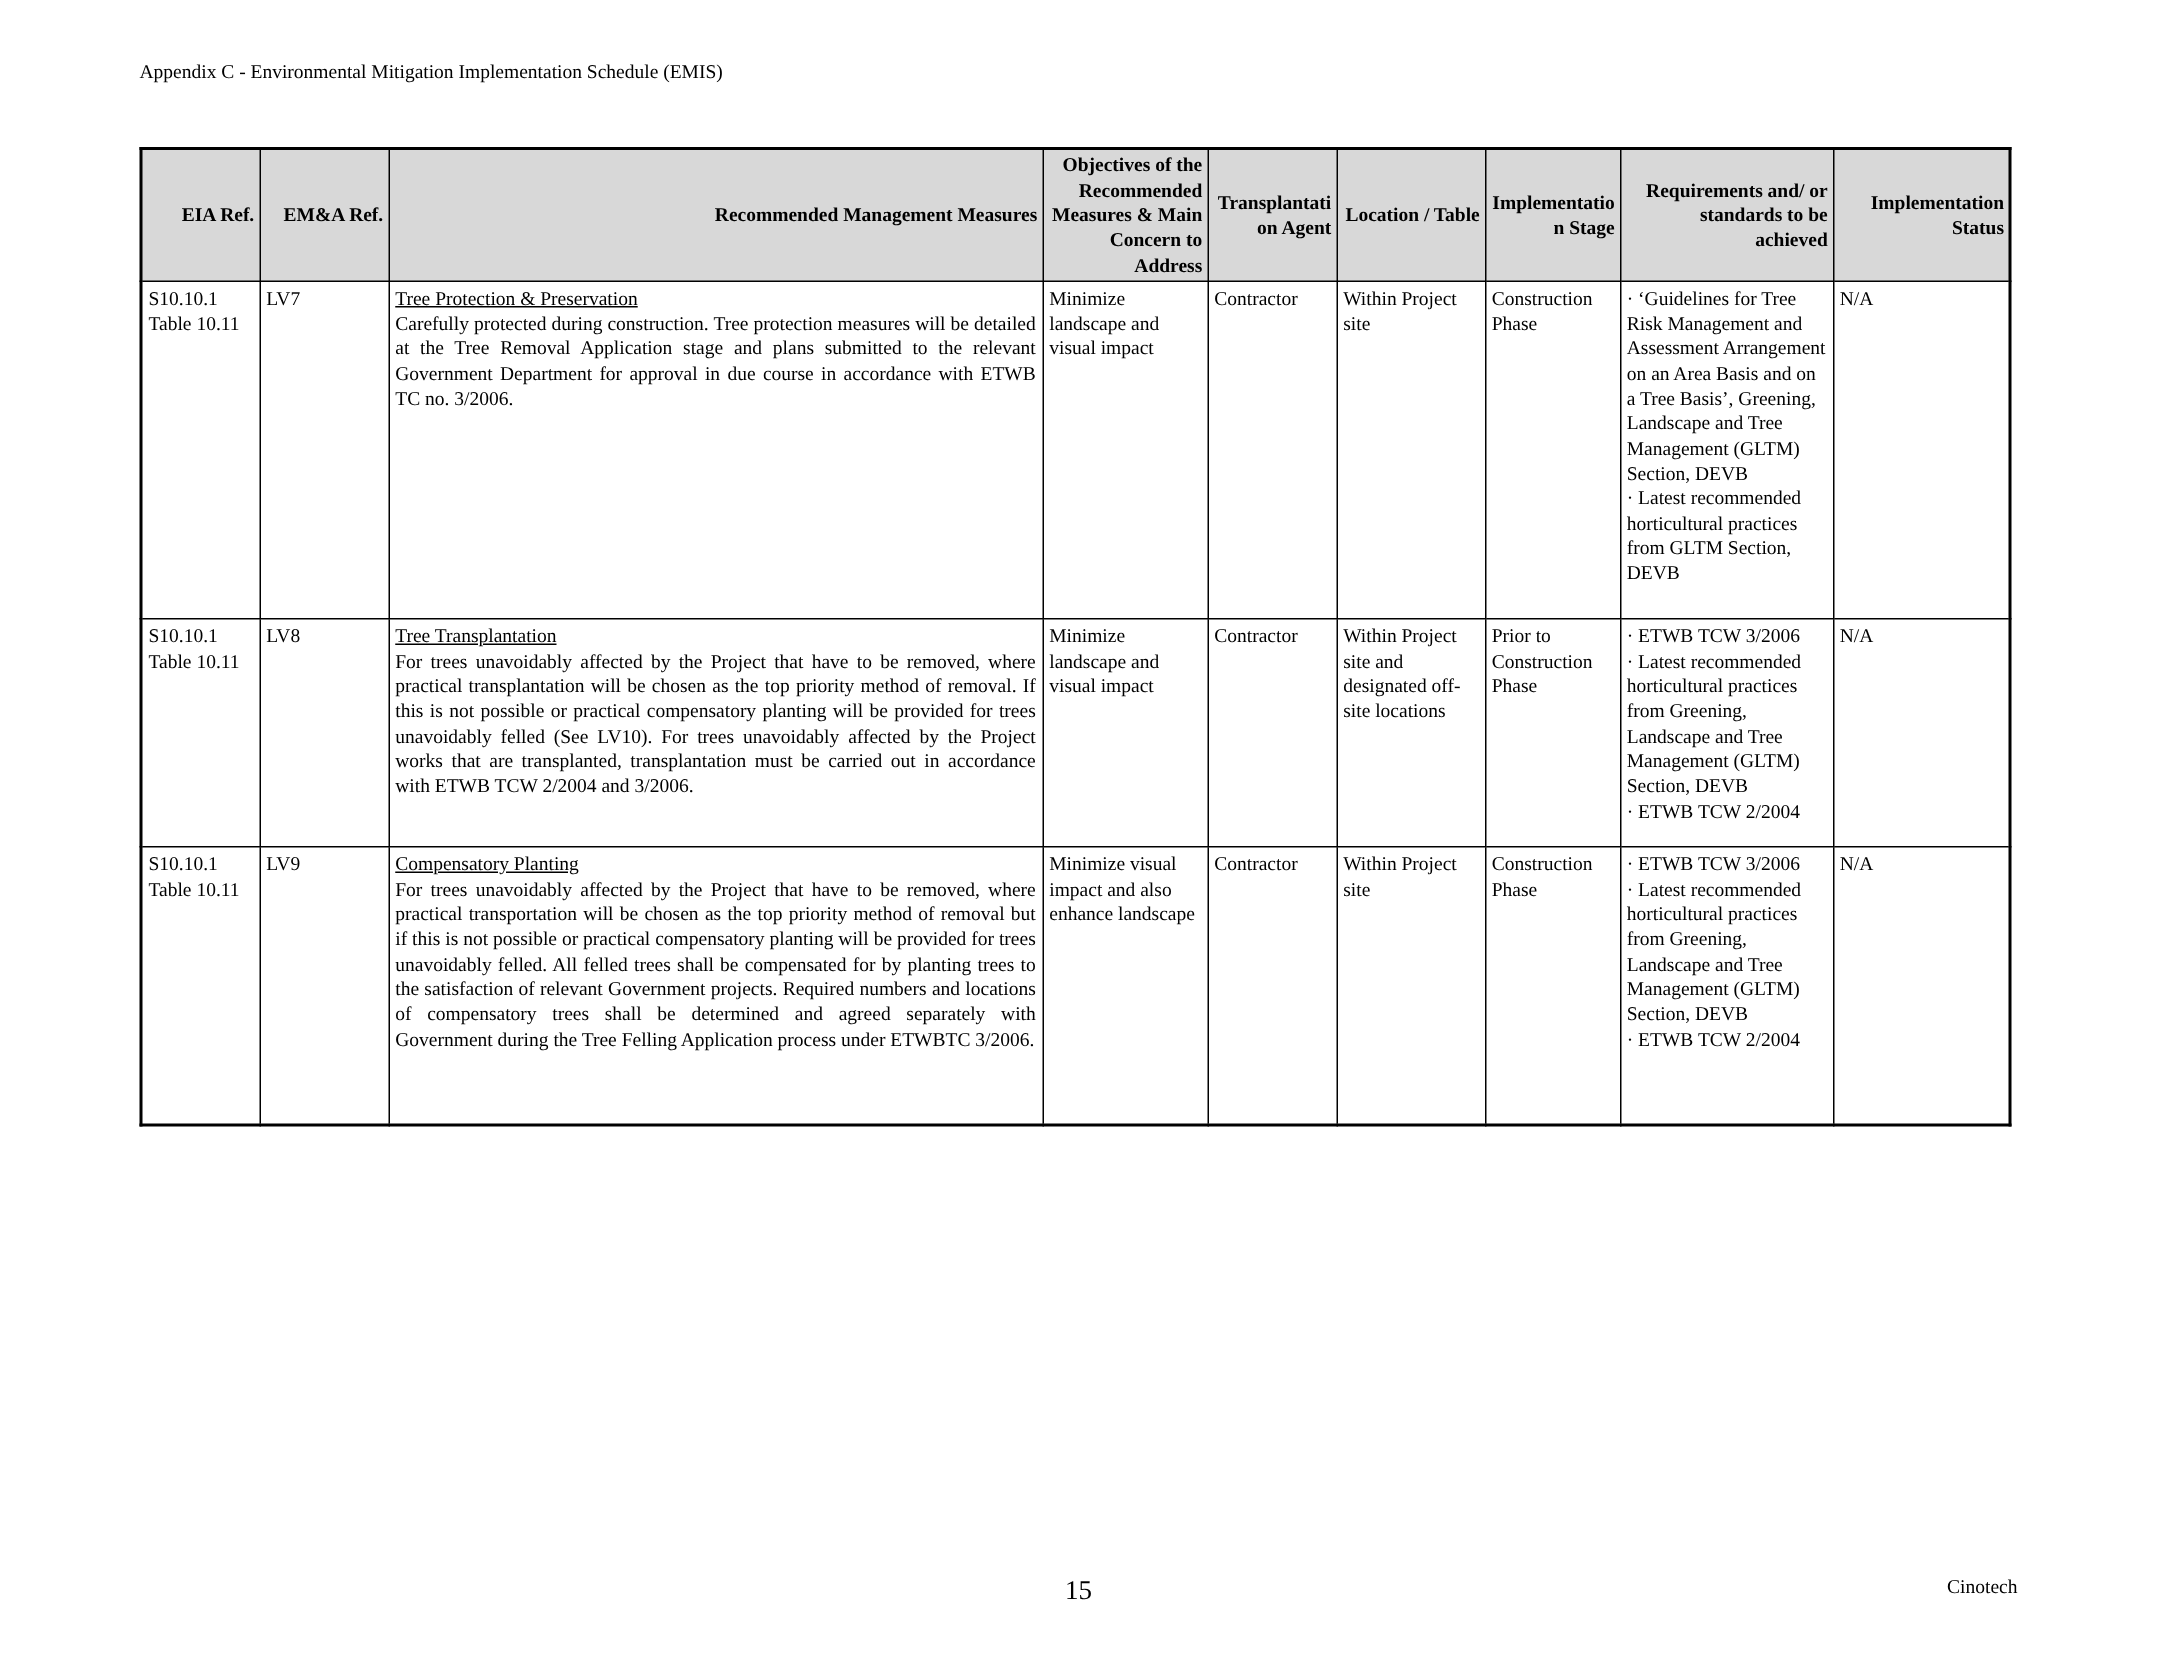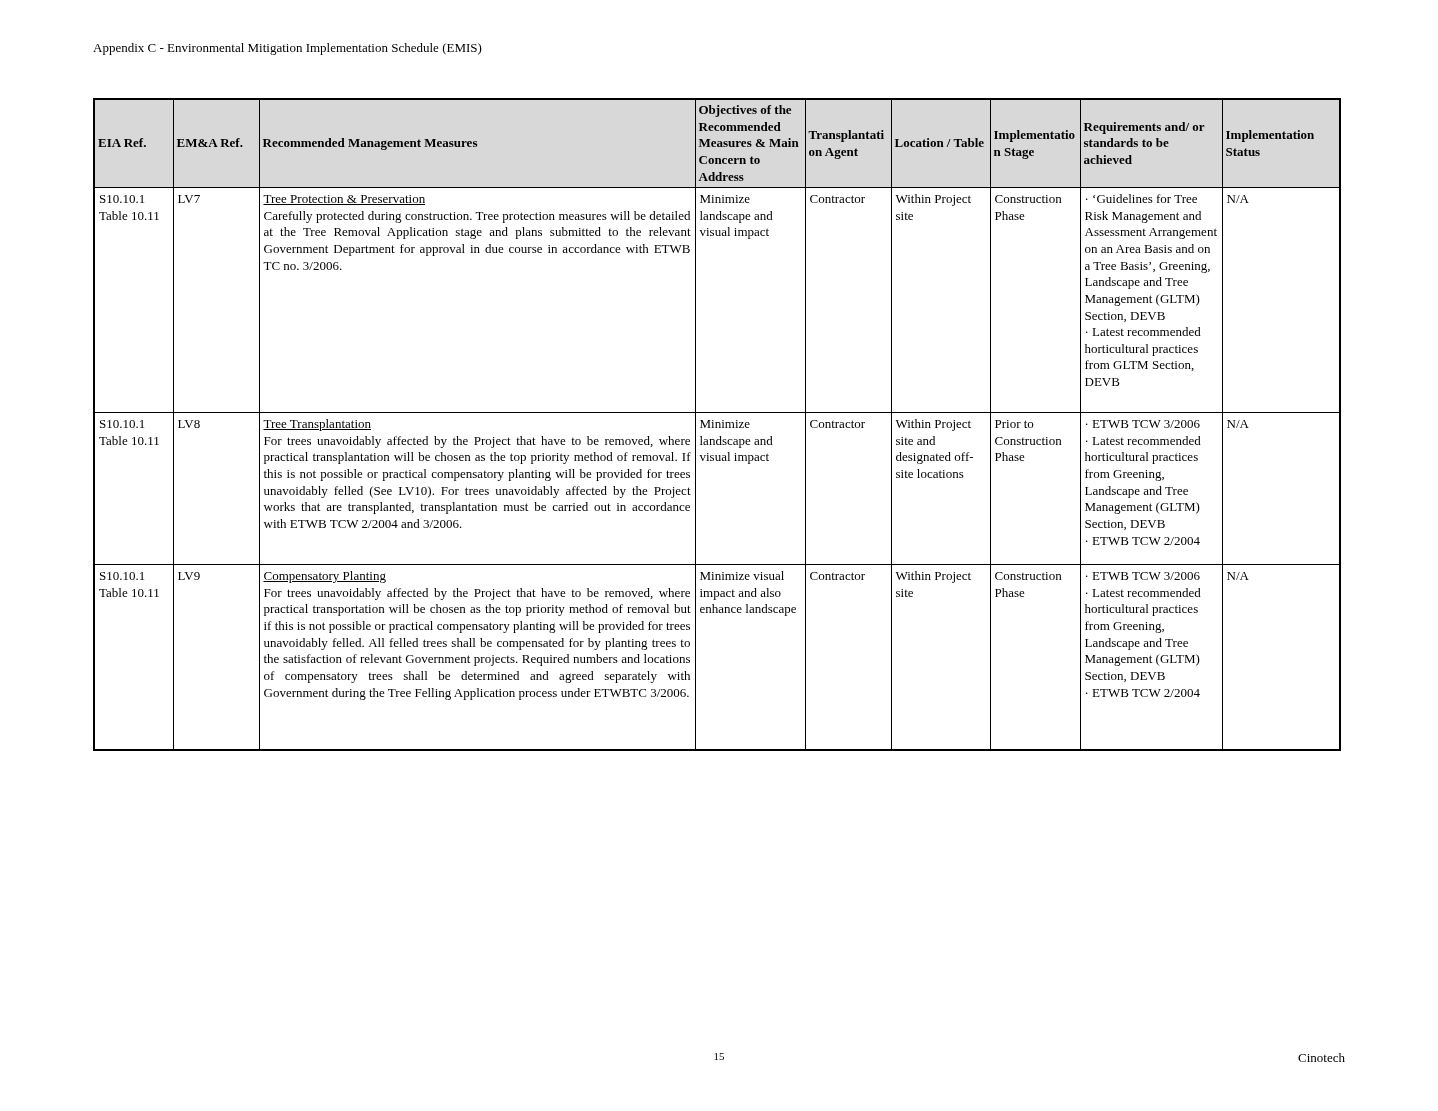--- a/index.html
+++ b/index.html
@@ -30,21 +30,21 @@
     line-height: 1.28;
   }
   table.emis, table.emis th, table.emis td {
     border: 1px solid #000000;
   }
   table.emis { border: 2px solid #000000; }
 
   table.emis th {
     background: #d8d8d8;
     font-weight: bold;
-    text-align: left;
+    text-align: right;
     vertical-align: middle;
     padding: 2px 3px;
     overflow-wrap: break-word;
   }
   thead tr { height: 87px; }
 
   table.emis td {
     vertical-align: top;
     padding: 3px 4px;
     overflow-wrap: break-word;
@@ -63,21 +63,21 @@
   }
   .measure-body {
     text-align: justify;
   }
 
   .doc-footer-page {
     position: absolute;
     left: 0; top: 1050px;
     width: 1438px;
     text-align: center;
-    font-size: 11px;
+    font-size: 18px;
   }
   .doc-footer-company {
     position: absolute;
     right: 93px; top: 1050px;
     font-size: 13px;
     text-align: left;
   }
 </style>
 </head>
 <body>

